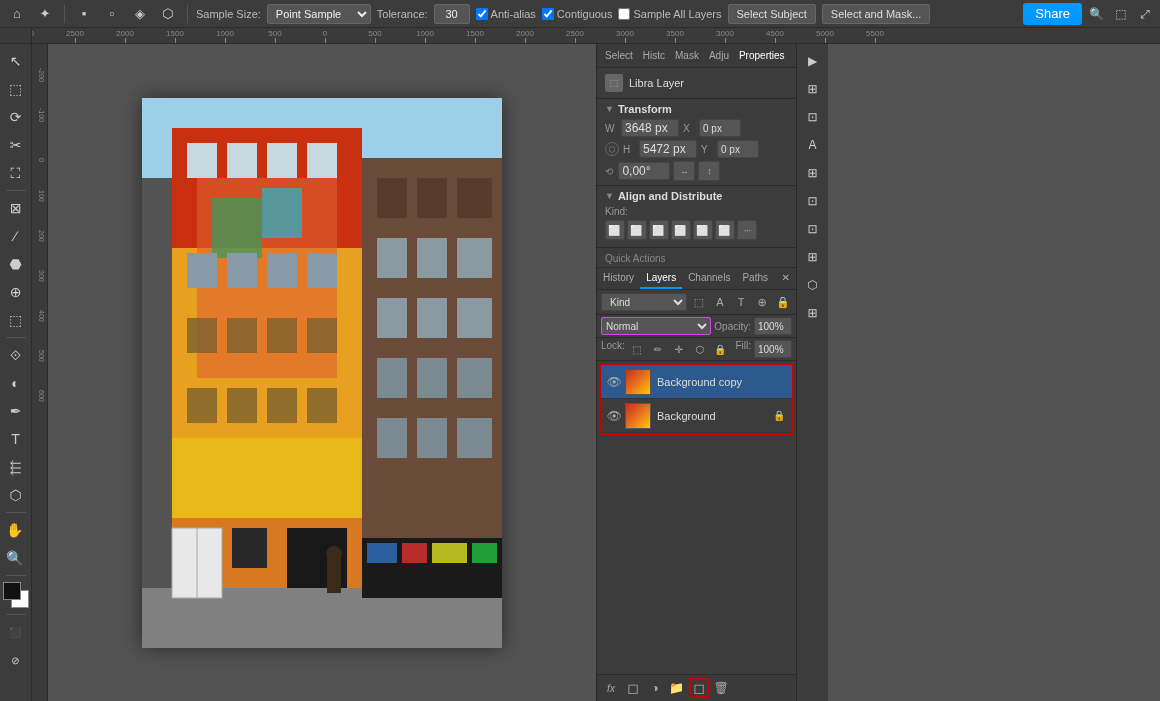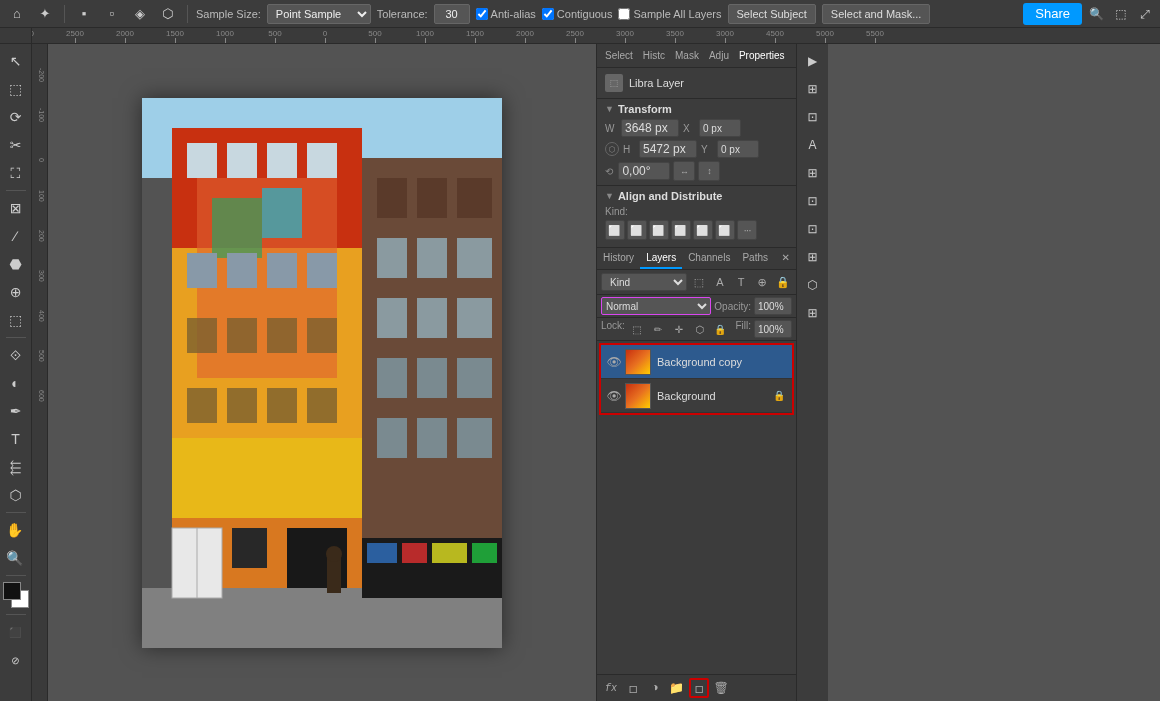--- a/index.html
+++ b/index.html
@@ -402,21 +402,20 @@
       background: #3a3a3a;
       border-top: 1px solid #2a2a2a;
       gap: 2px;
       margin-top: auto;
     }
     .lb-btn {
       width: 20px; height: 20px; background: none; border: none;
       color: #aaa; cursor: pointer; font-size: 12px;
       display: flex; align-items: center; justify-content: center;
       border-radius: 2px;
-      font-family: Liberation Mono, monospace;
     }
 
     .canvas-wrapper {
       display: flex;
       flex: 1;
       position: relative;
       overflow: hidden;
     }
 
     .properties-area {
@@ -725,20 +724,23 @@
           <button class="align-btn">⬜</button>
           <button class="align-btn">⬜</button>
           <button class="align-btn">⬜</button>
           <button class="align-btn">⬜</button>
           <button class="align-btn">⬜</button>
           <button class="align-btn">⬜</button>
           <button class="align-btn" style="letter-spacing:-1px;">···</button>
         </div>
       </div>
 
+      <div class="prop-section" style="height:20px;">
+        <span style="font-size:10px; color:#888;">Quick Actions</span>
+      </div>
 
       <div style="flex:1; display:flex; flex-direction:column; overflow:hidden;">
         <div class="layers-tabs">
           <span class="layers-tab">History</span>
           <span class="layers-tab active">Layers</span>
           <span class="layers-tab">Channels</span>
           <span class="layers-tab">Paths</span>
           <span class="layers-tab" style="margin-left:auto; font-size:10px;">✕</span>
         </div>
 

